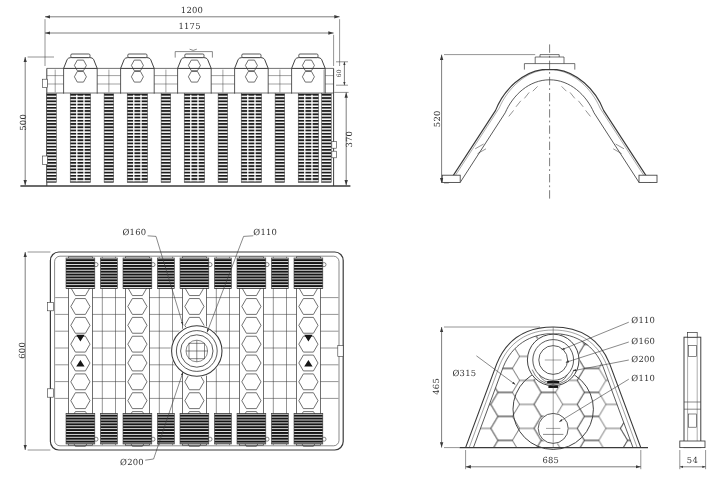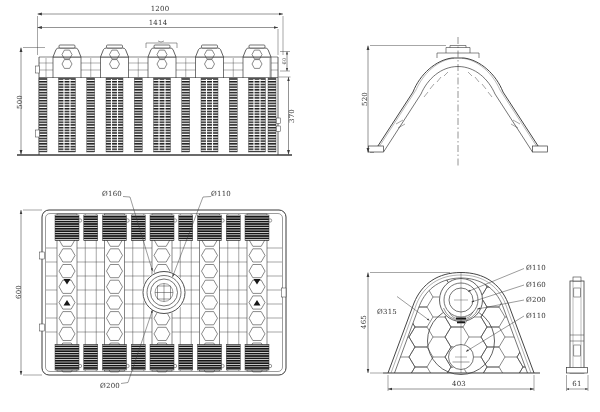--- a/index.html
+++ b/index.html
@@ -246,41 +246,41 @@
     <rect x="573.8" y="288" width="6.5" height="9" stroke-width="0.5"></rect>
     <rect x="573.8" y="345" width="6.5" height="11" stroke-width="0.5"></rect>
     <rect x="566.5" y="367.5" width="21" height="5.5" fill="#ffffff" stroke-width="0.7"></rect>
     <line x1="566.5" y1="389" x2="588" y2="389" stroke-width="0.5" marker-start="url(#ar2)" marker-end="url(#ar2)"></line>
     <path d="M566.5,375 V391 M588,375 V391" stroke-width="0.45"></path>
   </g>
 </svg>
 
 <div class="region">
   <span class="lbl" style="left:160px;top:9px">1200</span>
-  <span class="lbl" style="left:158px;top:23px">1414</span>
+  <span class="lbl" style="left:158px;top:23px">1175</span>
   <span class="lbl vert" style="left:20px;top:102px">500</span>
   <span class="lbl vert" style="left:292px;top:116px">370</span>
   <span class="lbl vert tiny" style="left:284px;top:61px">60</span>
 </div>
 
 <div class="region">
   <span class="lbl vert" style="left:365px;top:99px">520</span>
 </div>
 
 <div class="region">
   <span class="lbl vert" style="left:19px;top:292px">600</span>
   <span class="lbl" style="left:112px;top:194px">Ø160</span>
   <span class="lbl" style="left:221px;top:194px">Ø110</span>
   <span class="lbl" style="left:110px;top:386px">Ø200</span>
 </div>
 
 <div class="region">
   <span class="lbl vert" style="left:364px;top:322px">465</span>
-  <span class="lbl" style="left:459px;top:384px">403</span>
-  <span class="lbl" style="left:577px;top:384px">61</span>
+  <span class="lbl" style="left:459px;top:384px">685</span>
+  <span class="lbl" style="left:577px;top:384px">54</span>
   <span class="lbl" style="left:536px;top:268px">Ø110</span>
   <span class="lbl" style="left:536px;top:284.5px">Ø160</span>
   <span class="lbl" style="left:536px;top:300px">Ø200</span>
   <span class="lbl" style="left:536px;top:316px">Ø110</span>
   <span class="lbl" style="left:387px;top:312px">Ø315</span>
 </div>
 
 </div>
 
 </body></html>

